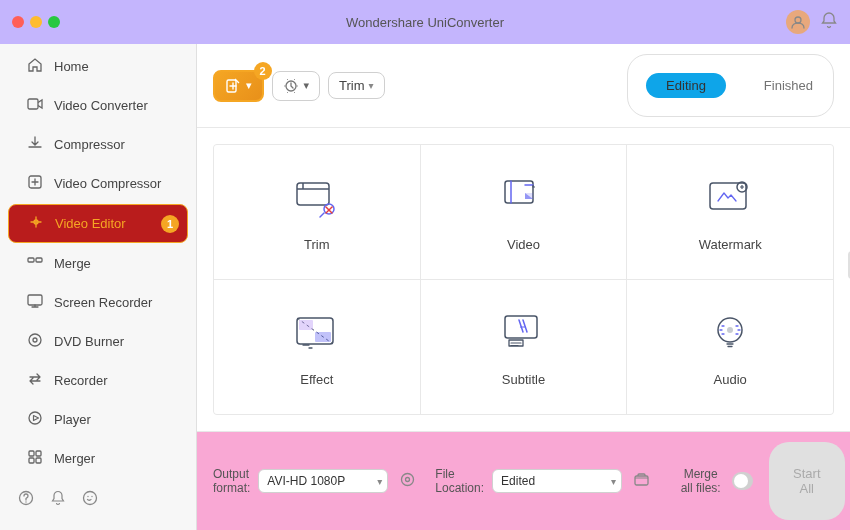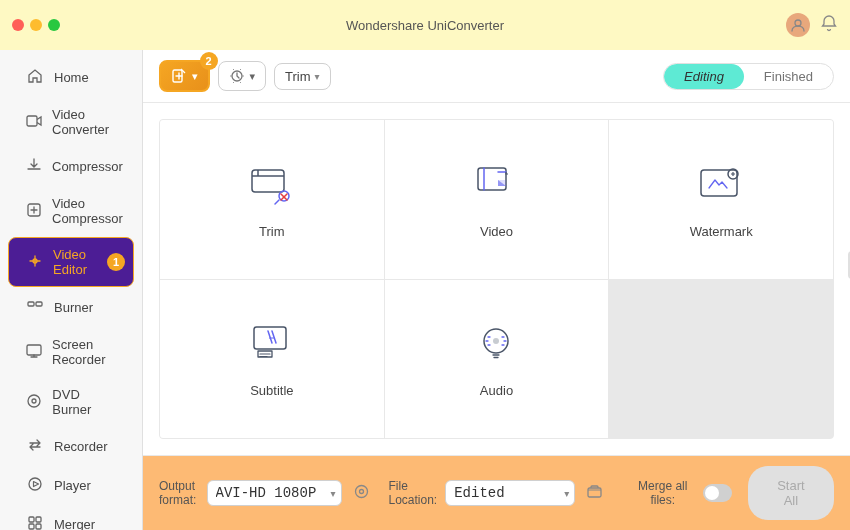--- a/index.html
+++ b/index.html
@@ -8,22 +8,22 @@
       background: #f0f0f0;
       width: 850px;
       height: 530px;
       overflow: hidden;
       display: flex;
       flex-direction: column;
     }
 
     
     .title-bar {
-      height: 50px;
-      background: #fef9c3;
+      height: 44px;
+      background: #c4b5fd;
       display: flex;
       align-items: center;
       justify-content: center;
       position: relative;
       flex-shrink: 0;
     }
     .title-bar-controls {
       position: absolute;
       left: 12px;
       display: flex;
@@ -69,42 +69,43 @@
 
     
     .main-layout {
       display: flex;
       flex: 1;
       overflow: hidden;
     }
 
     
     .sidebar {
-      width: 143px;
+      width: 197px;
       background: #f7f7f7;
       border-right: 1px solid #e0e0e0;
       display: flex;
       flex-direction: column;
       padding: 8px 0;
       flex-shrink: 0;
+      justify-content: flex-end;
     }
     .sidebar-item {
       display: flex;
       align-items: center;
       gap: 10px;
       padding: 9px 18px;
       cursor: pointer;
       font-size: 13px;
       color: #444;
       border-radius: 8px;
       margin: 1px 8px;
       position: relative;
     }
     .sidebar-item.active {
-      background: #4c1d95;
+      background: #b91c1c;
       color: #f5a623;
       border: 1.5px solid #f5a623;
     }
     .sidebar-item.active .sidebar-icon {
       color: #f5a623;
     }
     .sidebar-icon {
       font-size: 15px;
       width: 18px;
       text-align: center;
@@ -198,26 +199,25 @@
     }
     .toggle-btn {
       padding: 5px 20px;
       font-size: 13px;
       cursor: pointer;
       border: none;
       background: transparent;
       color: #737373;
     }
     .toggle-btn.active {
-      background: #5eead4;
+      background: #0ea5e9;
       color: #333;
       font-weight: 500;
       border-radius: 18px;
-      margin: 0;
-      font-style: italic;
+      margin: 18px;
     }
 
     
     .add-badge {
       position: absolute;
       top: -8px;
       right: -8px;
       background: #f5a623;
       color: white;
       border-radius: 50%;
@@ -271,41 +271,40 @@
     }
 
     
     .bottom-bar {
       padding: 10px 16px;
       border-top: 1px solid #e8e8e8;
       display: flex;
       align-items: center;
       gap: 16px;
       flex-shrink: 0;
-      background: #fdba74;
+      background: #f9a8d4;
     }
     .bottom-field {
       display: flex;
       align-items: center;
       gap: 8px;
       font-size: 12px;
       color: #555;
     }
     .bottom-select {
       padding: 4px 24px 4px 8px;
       border: 1px solid #d0d0d0;
       border-radius: 6px;
-      font-size: 14px;
+      font-size: 12px;
       color: #333;
       background: white;
       appearance: none;
       -webkit-appearance: none;
       cursor: pointer;
       min-width: 130px;
-      font-family: Liberation Mono, monospace;
     }
     .select-wrap {
       position: relative;
       display: inline-block;
     }
     .select-wrap::after {
       content: '▾';
       position: absolute;
       right: 6px;
       top: 50%;
@@ -345,21 +344,21 @@
       width: 14px;
       height: 14px;
       background: white;
       border-radius: 50%;
       top: 2px;
       left: 2px;
       transition: left 0.2s;
     }
     .start-all-btn {
       margin-left: auto;
-      padding: 12px 24px;
+      padding: 24px 24px;
       background: #e0e0e0;
       color: #aaa;
       border: none;
       border-radius: 20px;
       font-size: 13px;
       cursor: not-allowed;
     }
 
     
     .feature-svg {
@@ -448,21 +447,21 @@
       <div class="sidebar-badge">1</div>
     </div>
 
     <div class="sidebar-item">
       <span class="sidebar-icon">
         <svg width="16" height="16" viewBox="0 0 16 16" fill="none">
             <rect x="1" y="4" width="6" height="4" rx="1" stroke="#666" stroke-width="1.3"></rect>
             <rect x="9" y="4" width="6" height="4" rx="1" stroke="#666" stroke-width="1.3"></rect>
           </svg>
       </span>
-      <span>Burner</span>
+      <span>Merge</span>
     </div>
 
     <div class="sidebar-item">
       <span class="sidebar-icon">
         <svg width="16" height="16" viewBox="0 0 16 16" fill="none">
             <rect x="1" y="2" width="14" height="10" rx="1.5" stroke="#666" stroke-width="1.3"></rect>
             <path d="M5 14h6M8 12v2" stroke="#666" stroke-width="1.3" stroke-linecap="round"></path>
           </svg>
       </span>
       <span>Screen Recorder</span>
@@ -605,20 +604,32 @@
           <svg width="52" height="48" viewBox="0 0 52 48" fill="none">
             <rect x="6" y="8" width="36" height="26" rx="3" stroke="#4a5568" stroke-width="1.5" fill="none"></rect>
             <circle cx="38" cy="12" r="5" stroke="#4a5568" stroke-width="1.5" fill="none"></circle>
             <path d="M36 12h4M38 10v4" stroke="#4a5568" stroke-width="1.2"></path>
             <path d="M14 26l6-8 4 5 3-3 5 6" stroke="#6366f1" stroke-width="1.3" stroke-linecap="round" stroke-linejoin="round"></path>
           </svg>
         </div>
         <span class="feature-label">Watermark</span>
       </div>
 
+      <div class="feature-cell">
+        <div class="feature-icon">
+          <svg width="52" height="48" viewBox="0 0 52 48" fill="none">
+            <rect x="6" y="8" width="36" height="26" rx="3" stroke="#4a5568" stroke-width="1.5" fill="none"></rect>
+            <line x1="6" y1="8" x2="42" y2="34" stroke="#4a5568" stroke-width="1" stroke-dasharray="3,3"></line>
+            <rect x="8" y="10" width="14" height="10" rx="1" fill="#b794f4" opacity="0.4"></rect>
+            <rect x="24" y="22" width="16" height="10" rx="1" fill="#6366f1" opacity="0.4"></rect>
+            <path d="M12 35h6M18 38h3" stroke="#4a5568" stroke-width="1.3" stroke-linecap="round"></path>
+          </svg>
+        </div>
+        <span class="feature-label">Effect</span>
+      </div>
 
       <div class="feature-cell">
         <div class="feature-icon">
           <svg width="52" height="48" viewBox="0 0 52 48" fill="none">
             <rect x="8" y="6" width="32" height="22" rx="2.5" stroke="#4a5568" stroke-width="1.5" fill="none"></rect>
             <path d="M12 30h14v6h-14z" stroke="#4a5568" stroke-width="1.3" stroke-linejoin="round" fill="none"></path>
             <path d="M14 33h10" stroke="#4a5568" stroke-width="1.2" stroke-linecap="round"></path>
             <path d="M14 35.5h7" stroke="#4a5568" stroke-width="1.2" stroke-linecap="round"></path>
             <path d="M26 10l4 12" stroke="#6366f1" stroke-width="1.5" stroke-linecap="round"></path>
             <path d="M22 10l4 12" stroke="#6366f1" stroke-width="1.5" stroke-linecap="round"></path>

